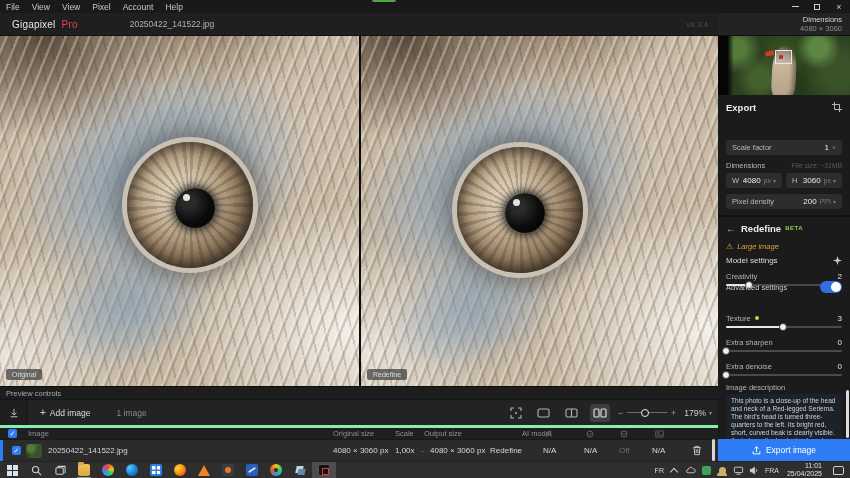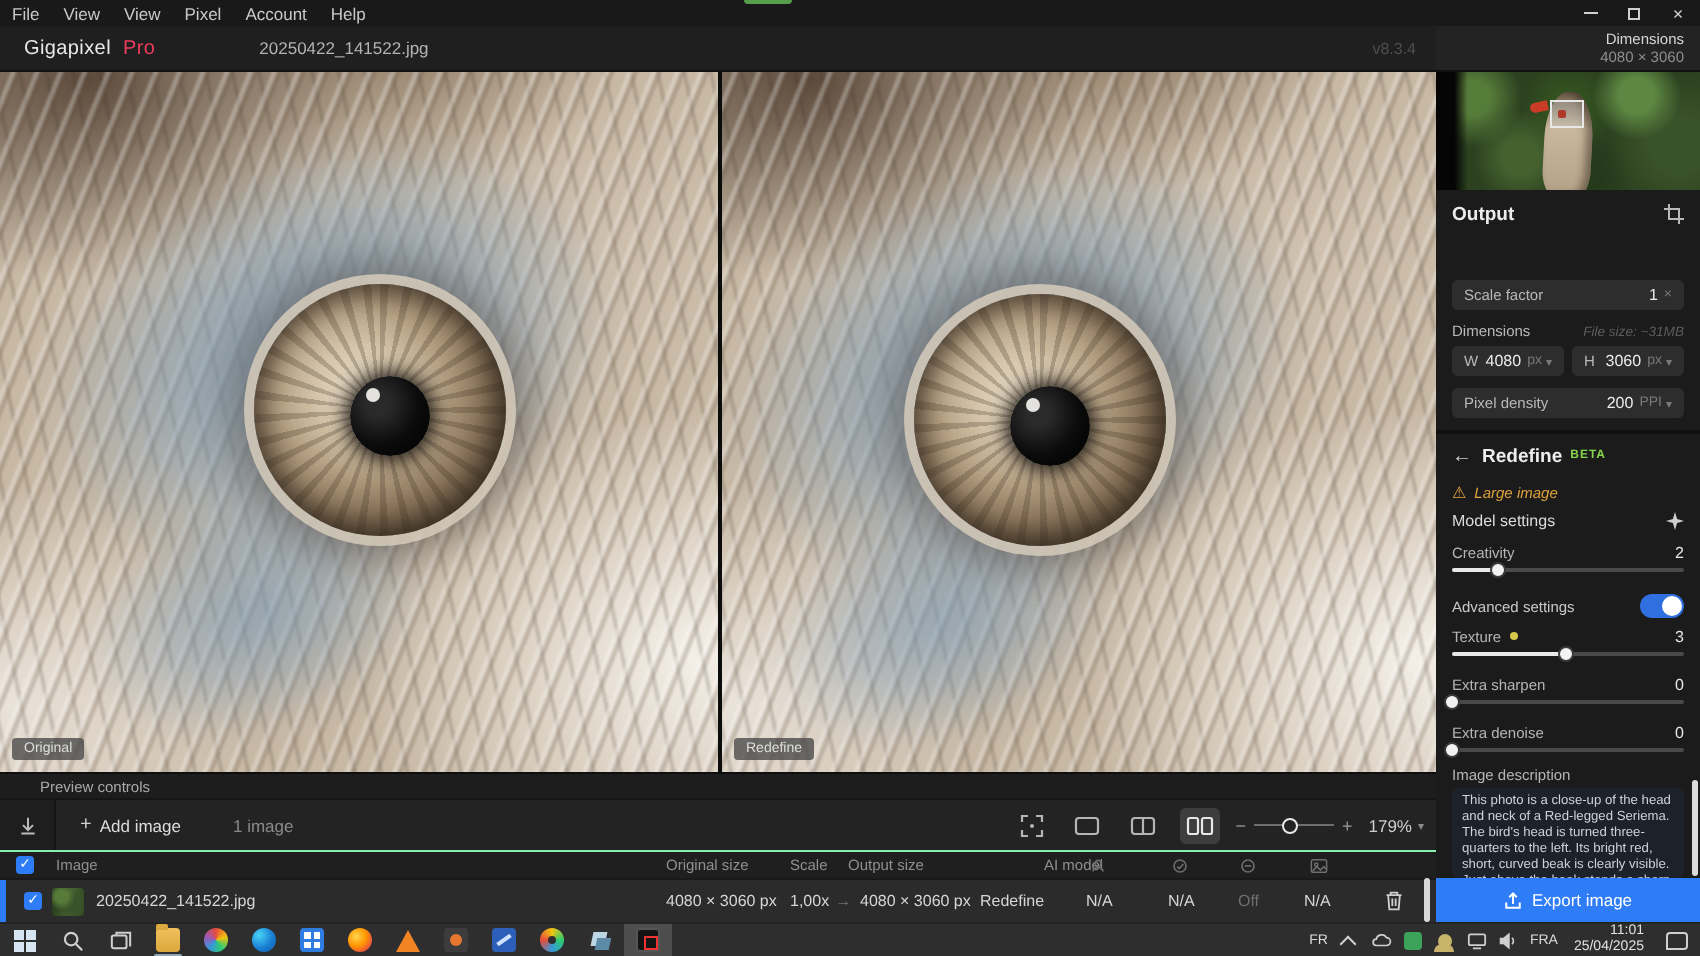--- a/index.html
+++ b/index.html
@@ -100,36 +100,36 @@
   .tex-dot{width:4px;height:4px;background:#d6c84a;border-radius:50%;margin-left:4px;}
   .toggle{width:22px;height:12px;background:#2f6fe0;border-radius:6px;position:relative;}
   .toggle i{position:absolute;right:1px;top:1px;width:10px;height:10px;background:#fff;border-radius:50%;}
   .desc-box{position:absolute;left:8px;top:381px;width:116px;height:45px;background:#1d2129;border-radius:3px;padding:3px 5px;
     font-size:6.6px;line-height:8px;color:#ccd2da;overflow:hidden;}
   .side-scrollbar{position:absolute;right:1px;top:377px;width:3px;height:48px;background:#dcdcdc;border-radius:2px;}
   .export-btn{position:absolute;left:0;top:426px;width:132px;height:22px;background:#2e7cf6;display:flex;align-items:center;justify-content:center;gap:5px;color:#fff;font-size:8.5px;}
 
   
   .pv-titlebar{position:absolute;left:0;top:386px;width:718px;height:13px;background:#1d1d1d;display:flex;align-items:center;border-top:1px solid #0e0e0e;}
-  .pv-titlebar span{margin-left:20px;font-size:7.5px;color:#a9a9a9;}
+  .pv-titlebar span{margin-left:6px;font-size:7.5px;color:#a9a9a9;}
   .controls-row{position:absolute;left:0;top:399px;width:718px;height:26px;background:#232323;border-top:1px solid #151515;display:flex;align-items:center;}
   .dl-cell{width:28px;height:26px;background:#1e1e1e;display:flex;align-items:center;justify-content:center;border-right:1px solid #151515;}
   .add-img{display:flex;align-items:center;gap:4px;margin-left:12px;color:#dcdcdc;font-size:8.5px;}
   .add-img .plus{font-size:10px;color:#cfcfcf;}
   .img-count{margin-left:26px;color:#8a8a8a;font-size:8.5px;}
   .ctr-right{margin-left:auto;display:flex;align-items:center;gap:8px;margin-right:6px;}
   .vicon{width:20px;height:18px;display:flex;align-items:center;justify-content:center;border-radius:3px;}
   .vicon.active{background:#3d3d3d;}
   .zoom-slider{display:flex;align-items:center;gap:4px;color:#9a9a9a;font-size:9px;}
   .ztrack{position:relative;width:40px;height:1px;background:#6e6e6e;}
   .zknob{position:absolute;left:34%;top:-3.5px;width:8px;height:8px;border:1.5px solid #e8e8e8;border-radius:50%;background:#232323;}
   .zoom-pct{display:flex;align-items:center;gap:3px;color:#cfcfcf;font-size:8.5px;}
   .zoom-pct .caret{color:#8a8a8a;font-size:6px;}
 
-  .tbl-header{position:absolute;left:0;top:425px;width:718px;height:14px;background:#1f1f1f;border-top:1px solid #86efac;font-size:7.5px;color:#8f8f8f;}
+  .tbl-header{position:absolute;left:0;top:425px;width:718px;height:14px;background:#1f1f1f;border-top:3px solid #86efac;font-size:7.5px;color:#8f8f8f;}
   .tbl-row{position:absolute;left:0;top:439px;width:718px;height:22px;background:#2b2b2b;border-top:1px solid #191919;font-size:8px;color:#d6d6d6;}
   .tbl-row .accent{position:absolute;left:0;top:0;width:3px;height:22px;background:#2e7cf6;}
   .cell{position:absolute;top:0;height:100%;display:flex;align-items:center;}
   .checkbox{width:9px;height:9px;background:#2e7cf6;border-radius:2px;color:#fff;font-size:7px;display:flex;align-items:center;justify-content:center;line-height:1;}
   .row-thumb{width:16px;height:14px;border-radius:2px;overflow:hidden;background:
     radial-gradient(circle at 30% 30%, #577c3a 0 20%, transparent 45%),
     radial-gradient(circle at 70% 60%, #3a5229 0 25%, transparent 55%),
     linear-gradient(100deg,#24371b,#466231 60%,#2c441f);}
   .dim-txt{color:#6e6e6e;}
   .tbl-scroll{position:absolute;left:712px;top:439px;width:3px;height:22px;background:#d8d8d8;border-radius:2px;}
@@ -242,21 +242,21 @@
     <div class="side-thumb">
       <div class="foliage"></div>
       <div class="bird-neck"></div>
       <div class="bird-beak"></div>
       <div class="nav-rect">
           <i></i>
         </div>
     </div>
 
     <div class="srow" style="top:88px;height:12px;">
-      <span class="sec-title">Output</span>
+      <span class="sec-title">Export</span>
       <span class="spacer"></span>
       <span class="icon-dim">
         <svg width="10" height="10" viewBox="0 0 12 12" fill="none" stroke="#b9b9b9" stroke-width="1.2">
             <path d="M3 0v9h9M0 3h9v9"></path>
           </svg>
       </span>
     </div>
 
 
     <div class="field" style="left:8px;top:127px;width:116px;height:15px;">
@@ -321,21 +321,21 @@
     <div class="srow" style="top:258px;height:10px;">
       <span class="slider-label">Creativity</span>
       <span class="spacer"></span>
       <span class="slider-val">2</span>
     </div>
     <div class="track" style="top:271px;">
       <div class="fill" style="width: 20%;"></div>
       <div class="knob" style="left: calc(20% - 4px);"></div>
     </div>
 
-    <div class="srow" style="top:284px;height:12px;">
+    <div class="srow" style="top:268px;height:12px;">
       <span class="mrow-label" style="font-size:7.5px;color:#c9c9c9;">Advanced settings</span>
       <span class="spacer"></span>
       <div class="toggle">
           <i></i>
         </div>
     </div>
 
     <div class="srow" style="top:300px;height:10px;">
       <span class="slider-label">Texture</span>
       <span class="tex-dot"></span>

